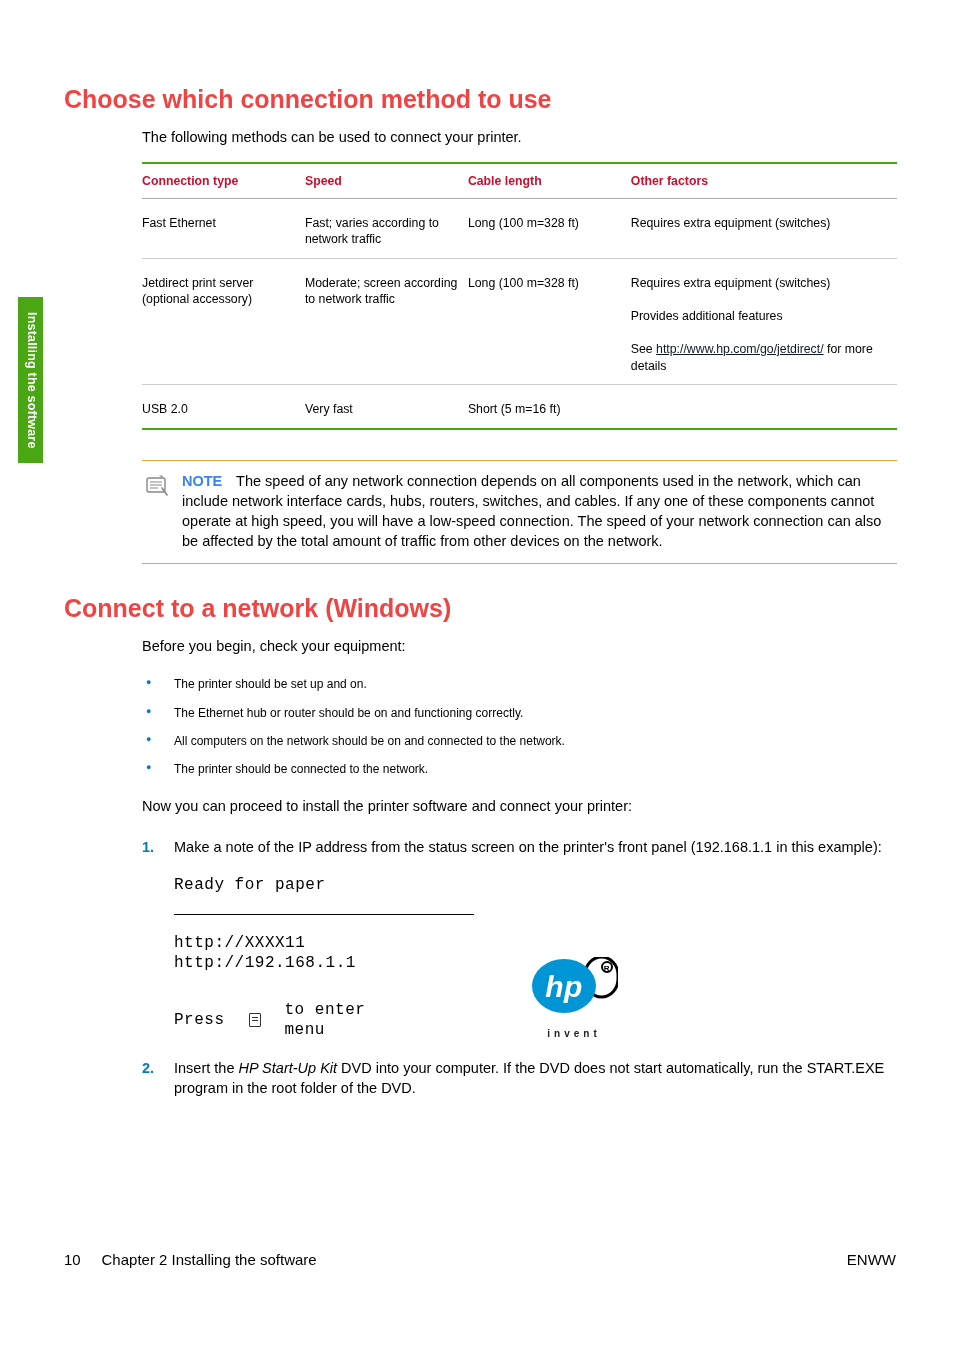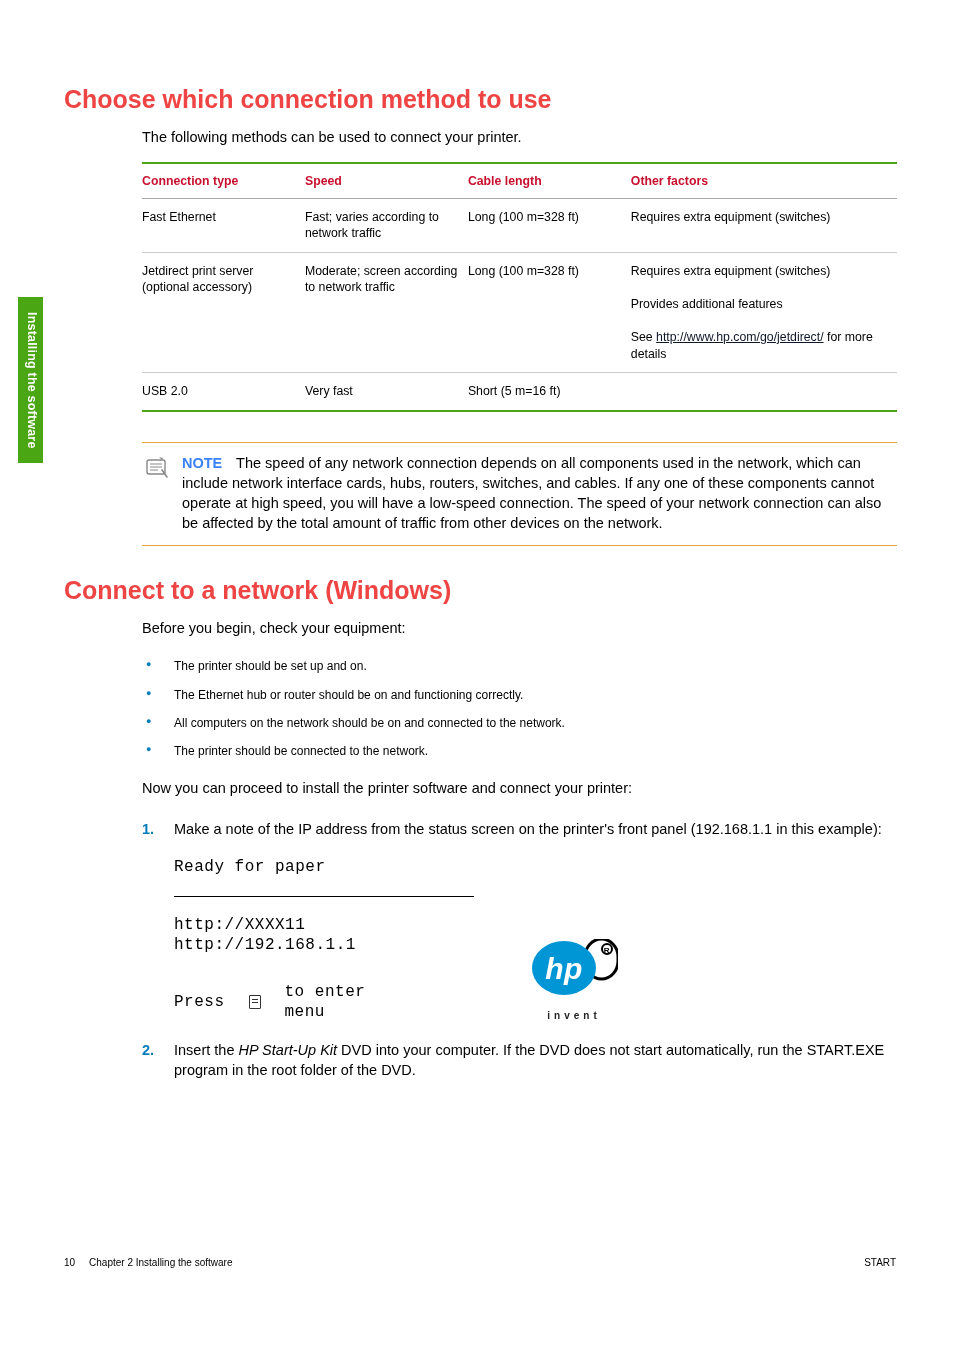--- a/index.html
+++ b/index.html
@@ -56,21 +56,21 @@
     border-bottom: 1px solid #aaa;
   }
   table.conn th {
     text-align: left;
     color: #c8102e;
     font-weight: bold;
     padding: 10px 8px 10px 0;
     vertical-align: top;
   }
   table.conn td {
-    padding: 10px 8px 10px 0;
+    padding: 16px 8px 10px 0;
     vertical-align: top;
     border-bottom: 1px solid #ccc;
     line-height: 1.35;
   }
   table.conn tbody tr:last-child td {
     border-bottom: 2px solid #4ba614;
   }
   table.conn th:nth-child(1), table.conn td:nth-child(1) { width: 150px; }
   table.conn th:nth-child(2), table.conn td:nth-child(2) { width: 150px; }
   table.conn th:nth-child(3), table.conn td:nth-child(3) { width: 150px; }
@@ -212,21 +212,21 @@
   .italic { font-style: italic; }
   a.link { color: #0f172a; text-decoration: underline; }
   
   .footer {
     position: absolute;
     left: 64px;
     bottom: 82px;
     width: 832px;
     display: flex;
     justify-content: space-between;
-    font-size: 10px;
+    font-size: 15px;
   }
   .multi-line { white-space: pre-line; }
 </style>
 </head>
 <body>
 
 <div class="side-tab">Installing the software</div>
 
 <div class="content">
   <h1>Choose which connection method to use</h1>
@@ -326,14 +326,14 @@
       <span>Insert the </span><span class="italic">HP Start-Up Kit</span><span> DVD into your computer. If the DVD does not start automatically, run the START.EXE program in the root folder of the DVD.</span>
     </li>
   </ol>
 </div>
 
 <div class="footer">
   <div>
     <span>10</span>&nbsp;&nbsp;&nbsp;&nbsp;
     <span>Chapter 2   Installing the software</span>
   </div>
-  <div>START</div>
+  <div>ENWW</div>
 </div>
 
 </body></html>

